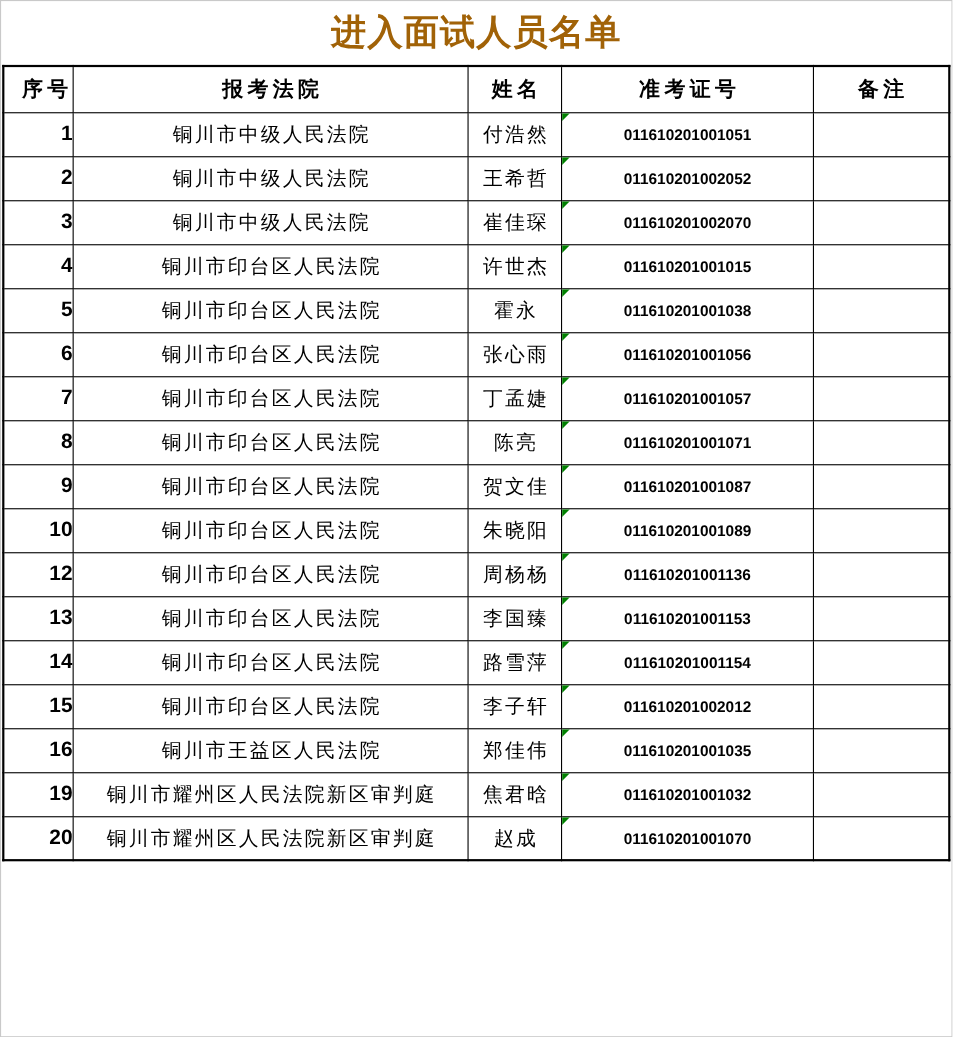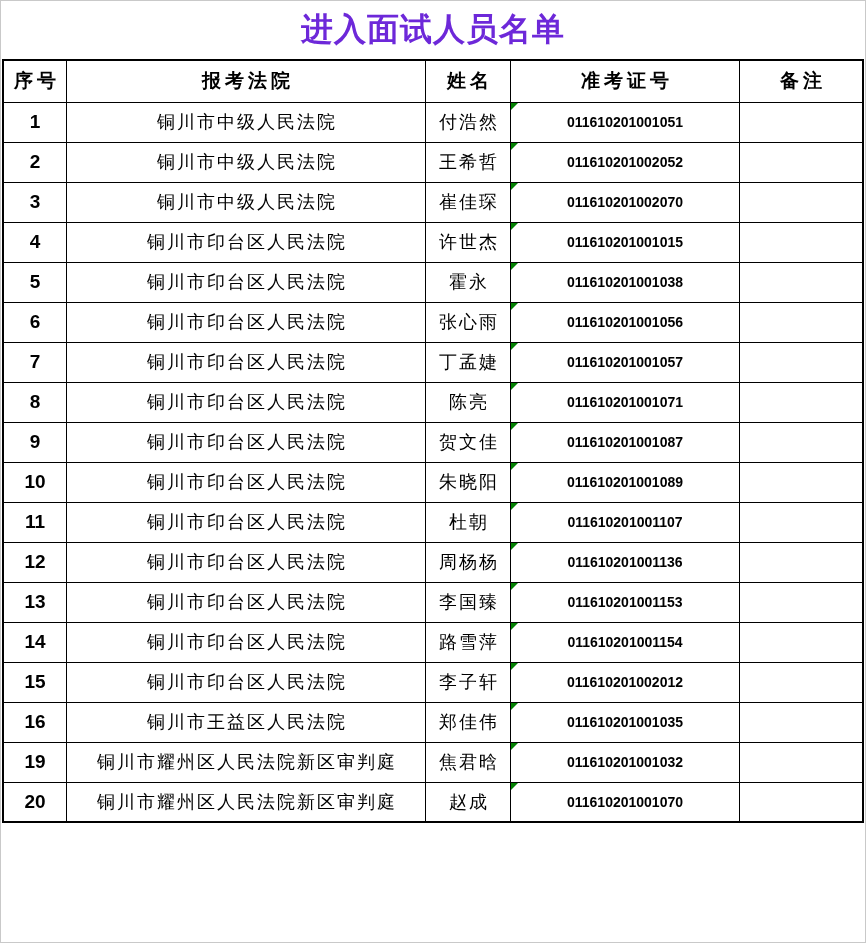--- a/index.html
+++ b/index.html
@@ -18,21 +18,21 @@
     overflow: hidden;
   }
   .title {
     height: 58px;
     display: flex;
     align-items: center;
     justify-content: center;
     font-size: 32px;
     font-weight: bold;
     letter-spacing: 1px;
-    color: #6d28d9;
+    color: #a16207;
   }
   table.roster {
     border-collapse: collapse;
     table-layout: fixed;
     width: 862px;
     margin: 0 1px;
     border: 2px solid #000;
   }
   th, td {
     border: 1.5px solid #000;
@@ -44,21 +44,21 @@
     color: #000;
   }
   thead tr { height: 42px; }
   tbody tr { height: 40px; }
   th {
     font-size: 19px;
     font-weight: bold;
     letter-spacing: 4px;
     text-indent: 4px; 
   }
-  .col-no     { width: 62px; }
+  .col-no     { width: 62px; text-align: right; }
   .col-court  { width: 358px; margin-left: 47px; }
   .col-name   { width: 84px; }
   .col-ticket { width: 228px; }
   .col-remark { width: auto; }
   td.col-no {
     font-family: "Liberation Sans", "DejaVu Sans", sans-serif;
     font-weight: bold;
     font-size: 19px;
   }
   td.col-court, td.col-name {
@@ -164,27 +164,20 @@
           <td class="col-remark"></td>
         </tr>
         <tr>
           <td class="col-no">10</td>
           <td class="col-court">铜川市印台区人民法院</td>
           <td class="col-name">朱晓阳</td>
           <td class="col-ticket"><span class="corner-flag" style="border-top-color: rgb(0, 128, 0);"></span><span>011610201001089</span></td>
           <td class="col-remark"></td>
         </tr>
         <tr>
-          <td class="col-no">11</td>
-          <td class="col-court">铜川市印台区人民法院</td>
-          <td class="col-name">杜朝</td>
-          <td class="col-ticket"><span class="corner-flag" style="border-top-color: rgb(0, 128, 0);"></span><span>011610201001107</span></td>
-          <td class="col-remark"></td>
-        </tr>
-        <tr>
           <td class="col-no">12</td>
           <td class="col-court">铜川市印台区人民法院</td>
           <td class="col-name">周杨杨</td>
           <td class="col-ticket"><span class="corner-flag" style="border-top-color: rgb(0, 128, 0);"></span><span>011610201001136</span></td>
           <td class="col-remark"></td>
         </tr>
         <tr>
           <td class="col-no">13</td>
           <td class="col-court">铜川市印台区人民法院</td>
           <td class="col-name">李国臻</td>

